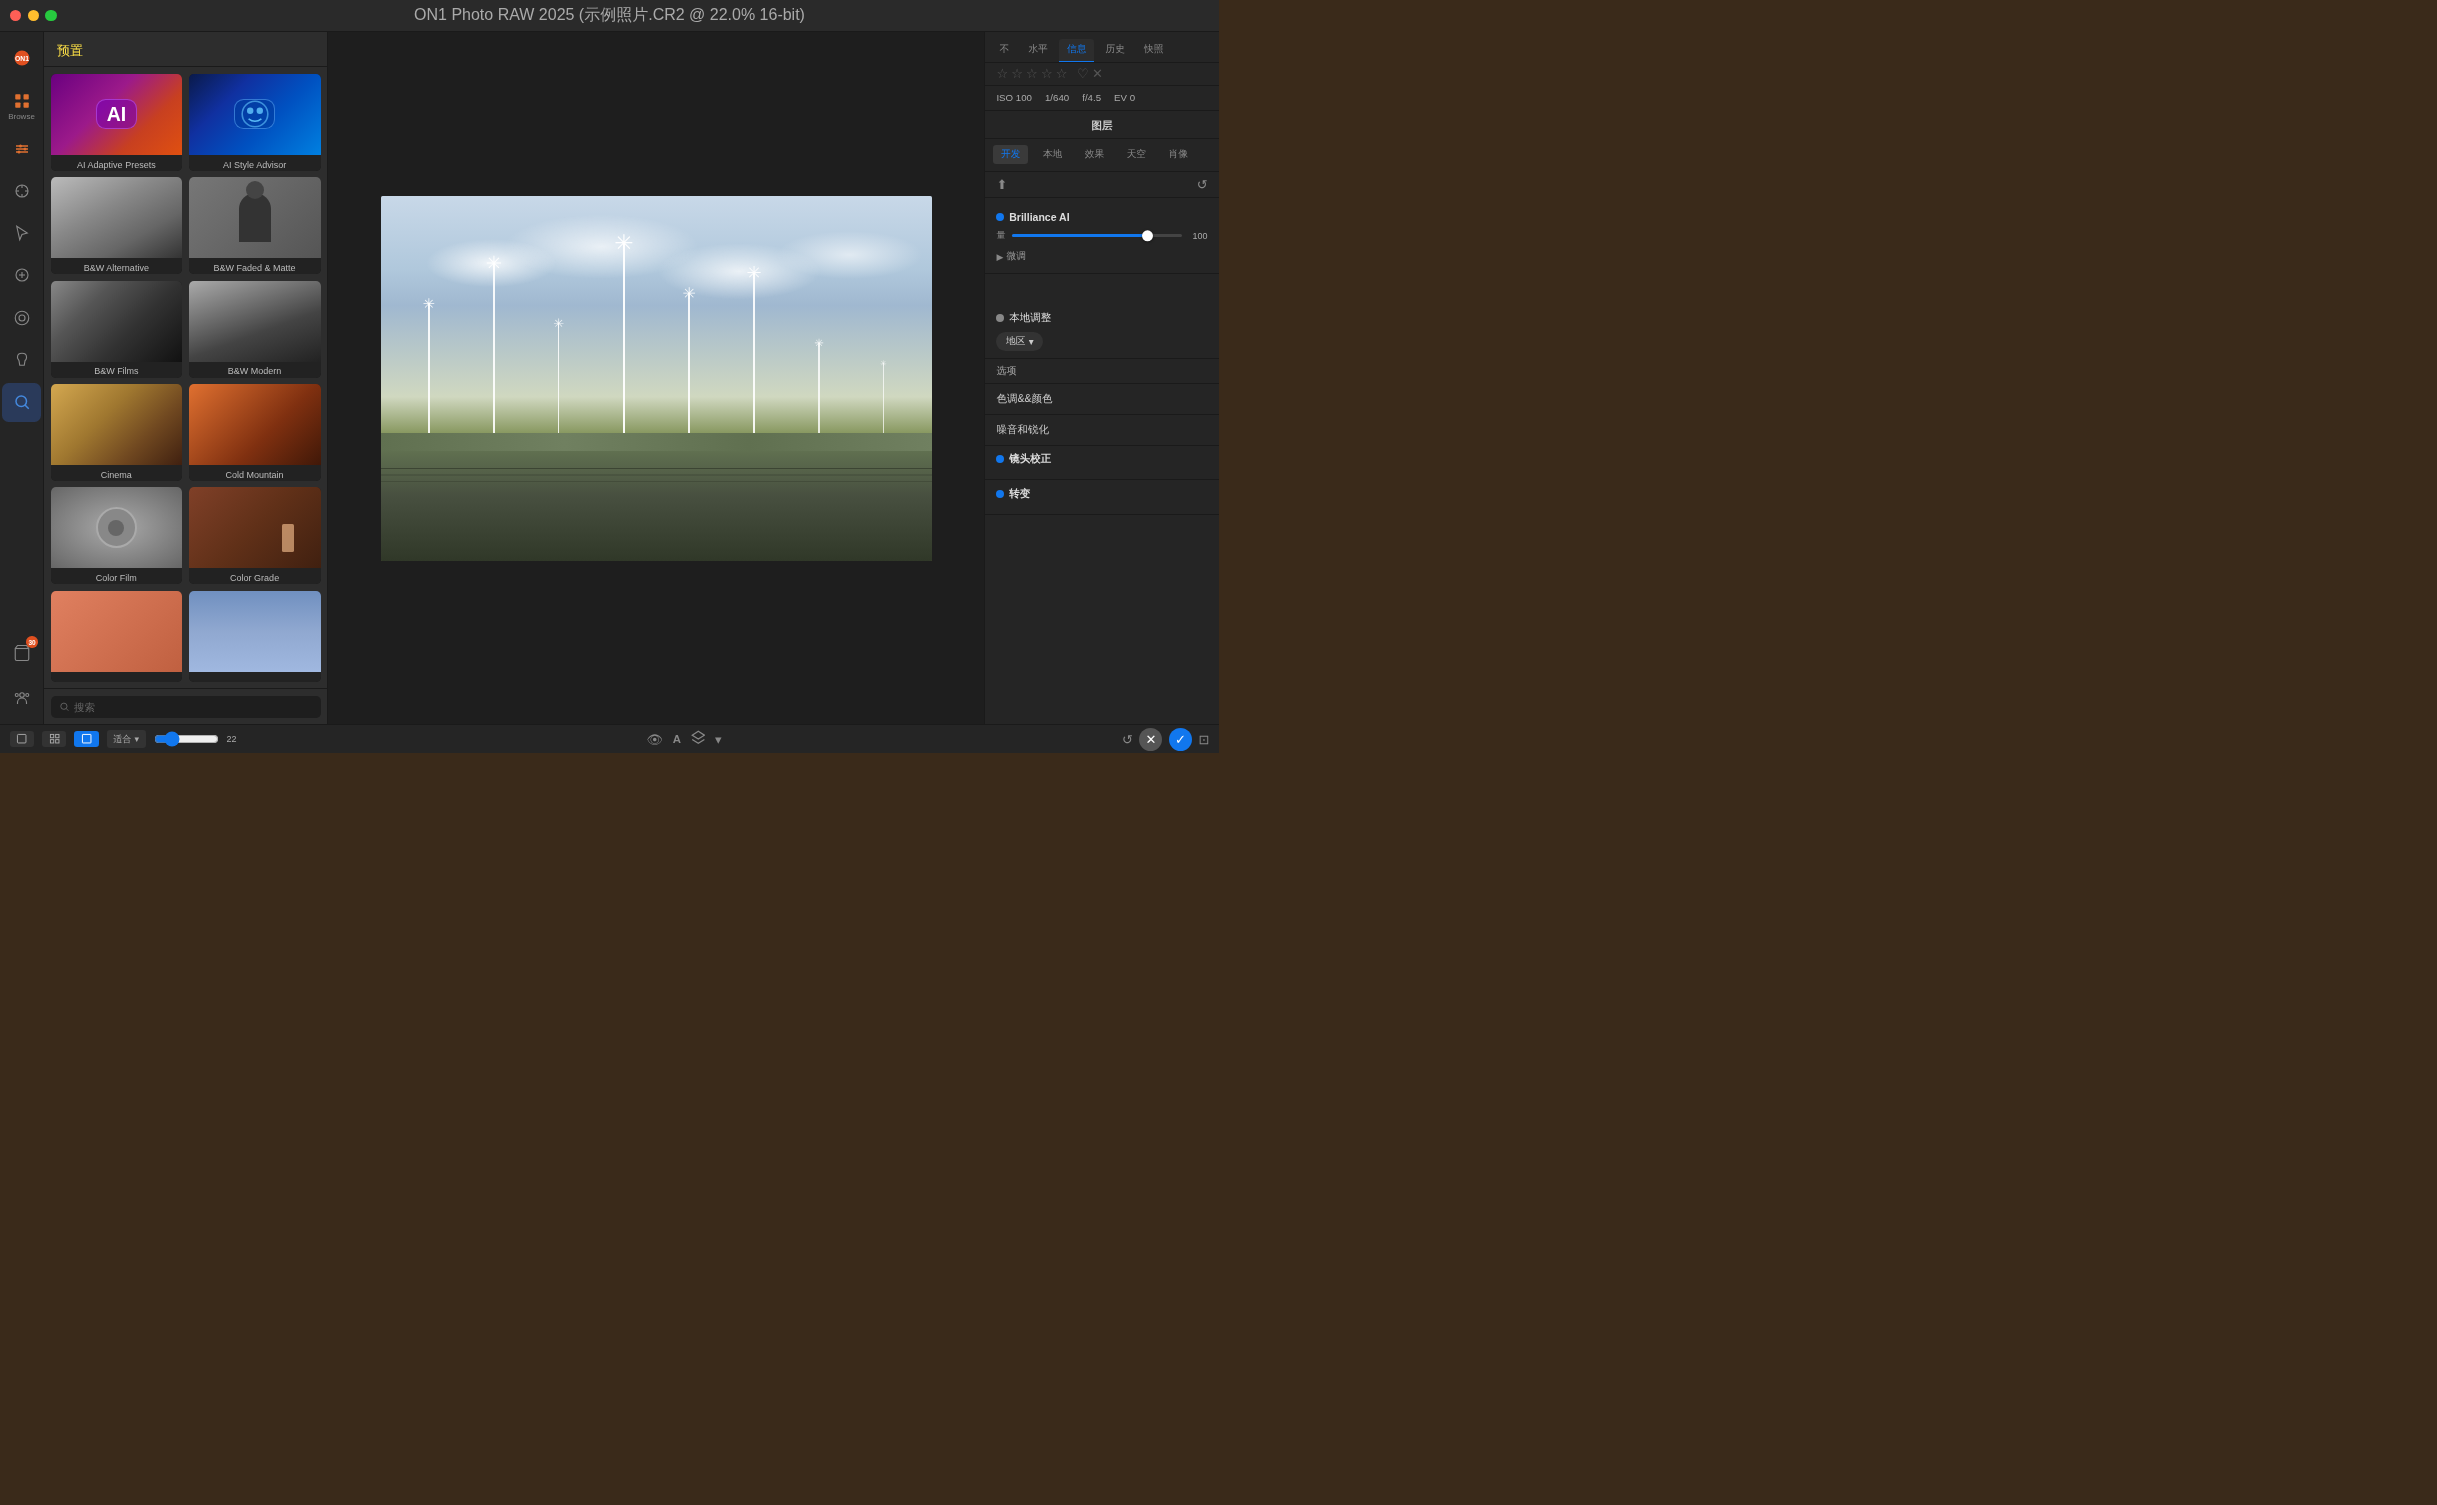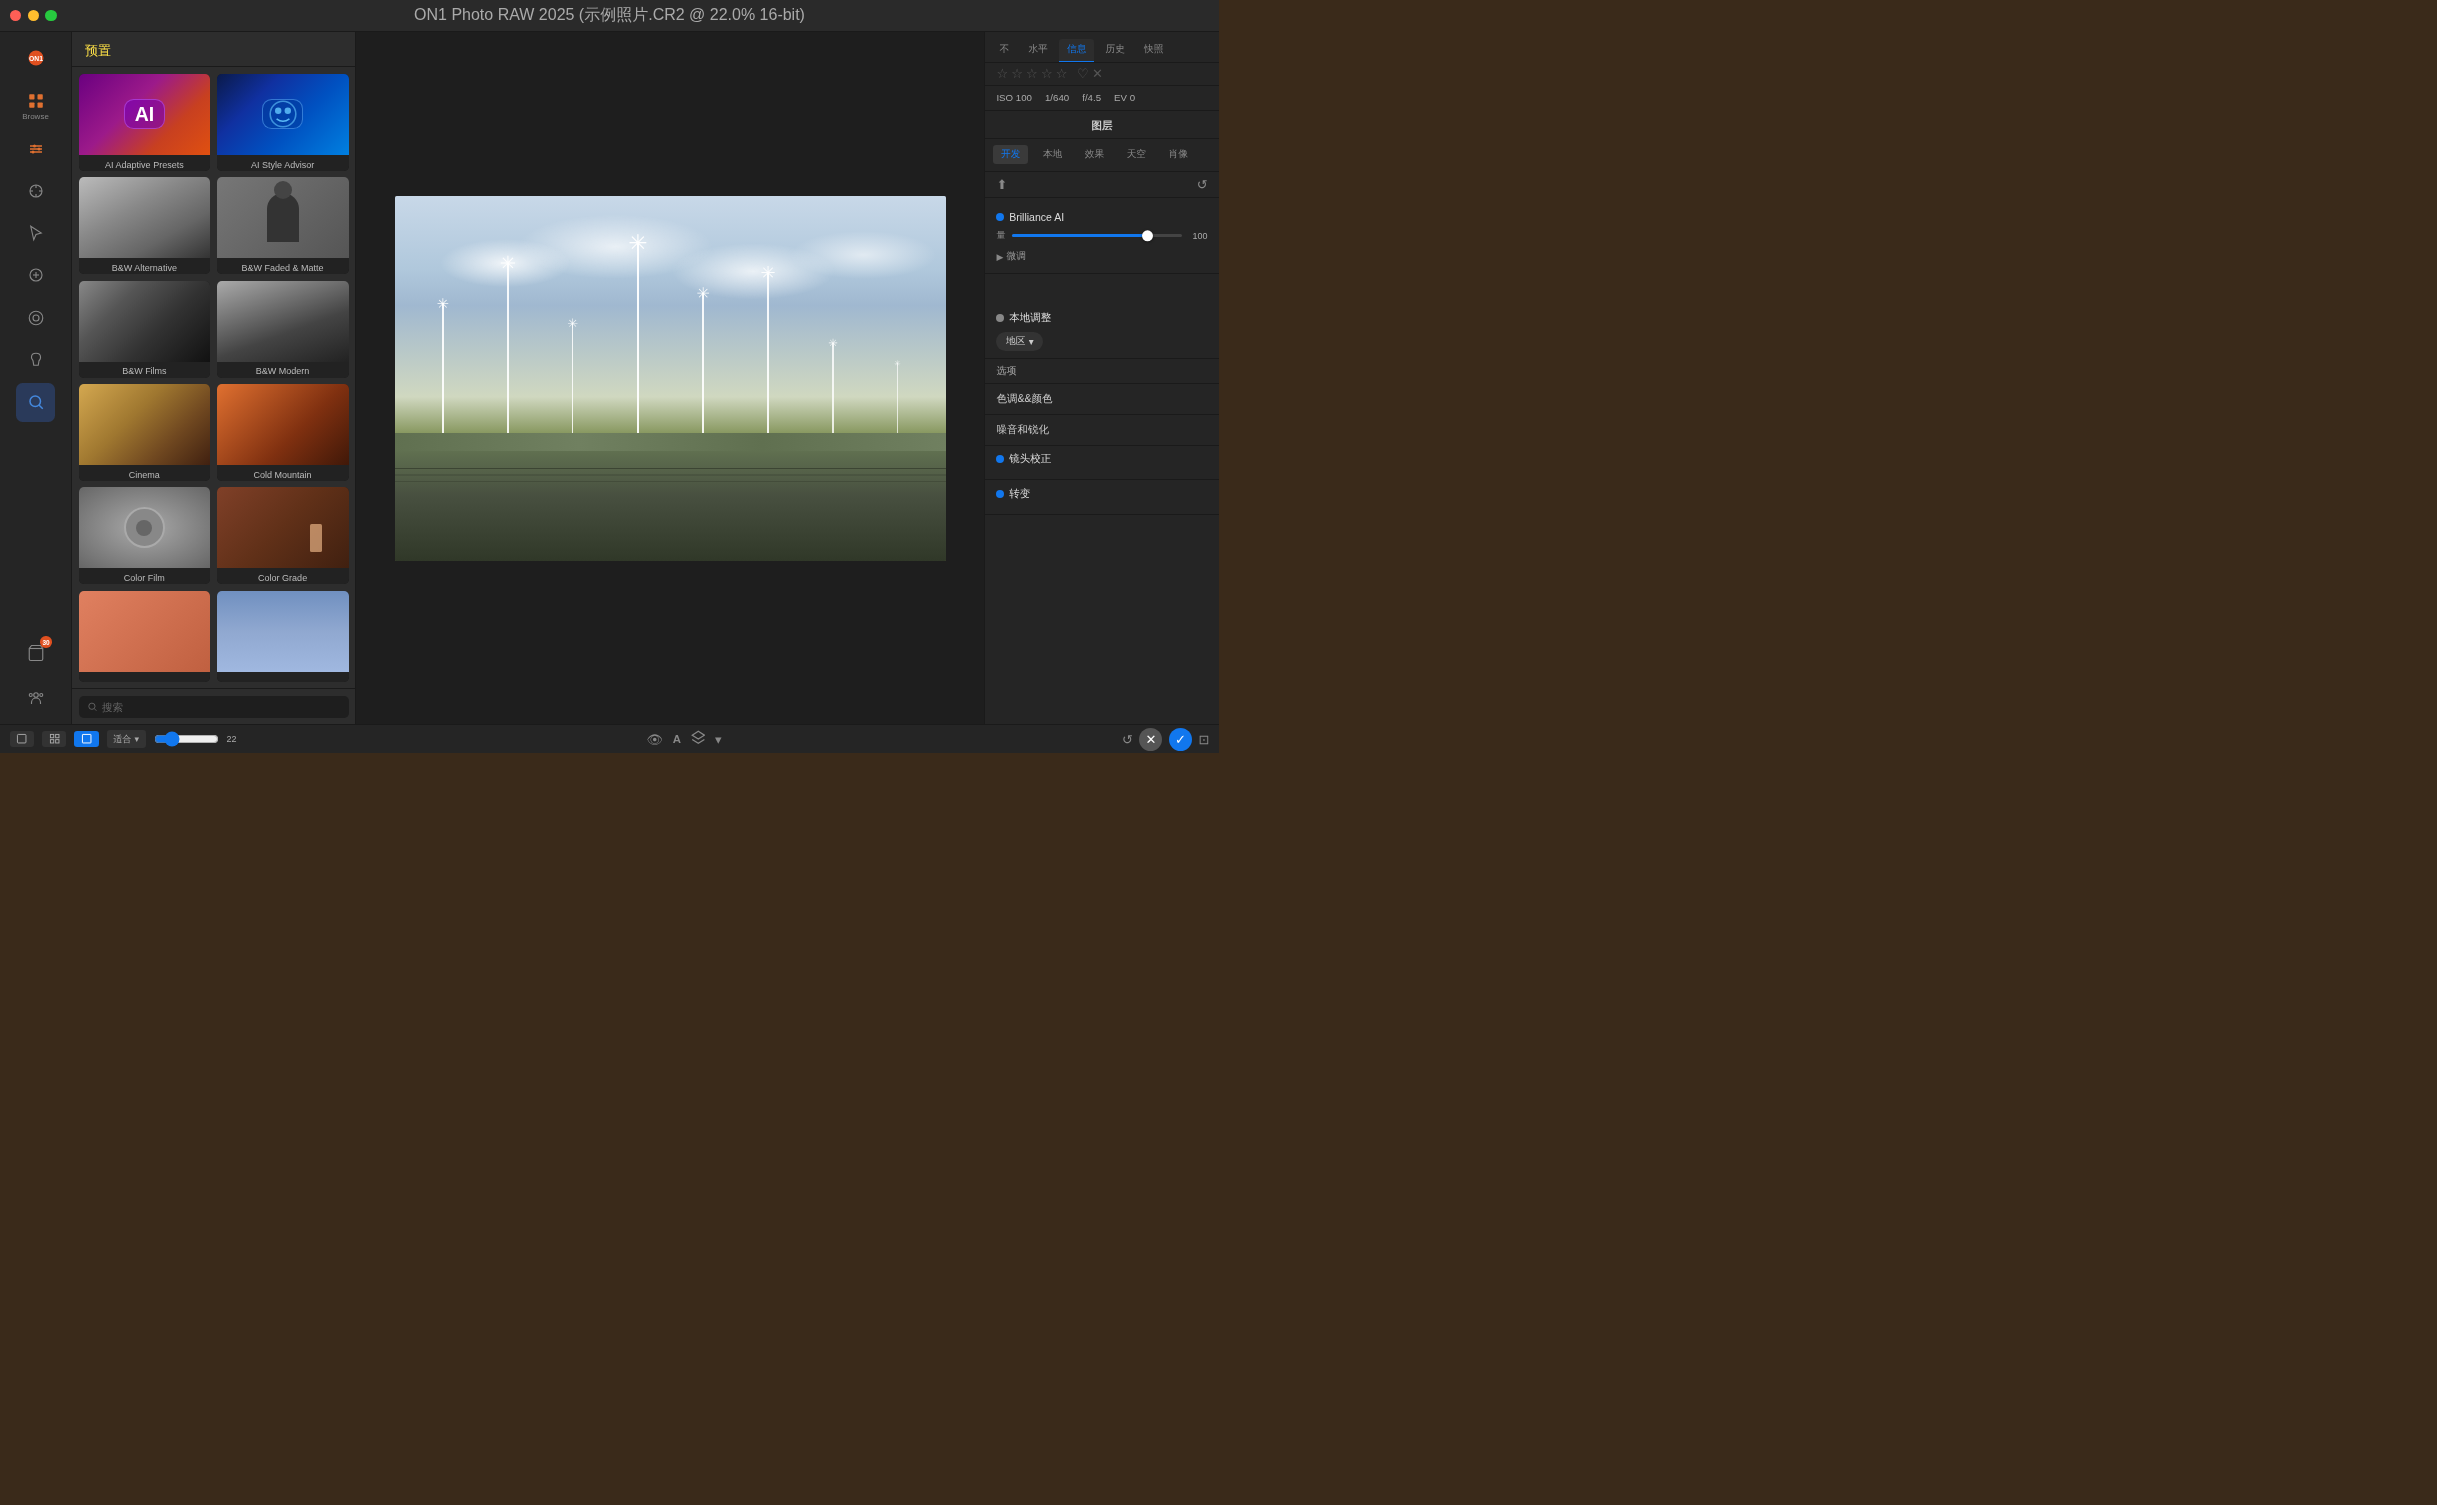--- a/index.html
+++ b/index.html
@@ -47,21 +47,21 @@
     }
 
     
     .app-layout {
       display: flex;
       height: calc(100% - 32px - 29px);
     }
 
     
     .icon-toolbar {
-      width: 72px;
+      width: 44px;
       background: #252525;
       display: flex;
       flex-direction: column;
       align-items: center;
       padding-top: 6.5px;
       border-right: 0.8px solid #1a1a1a;
       gap: 3.2px;
     }
     .icon-btn {
       width: 39px;
@@ -345,21 +345,21 @@
     .panel-section-header .dot {
       width: 8px;
       height: 8px;
       border-radius: 50%;
       background: #1177ee;
       flex-shrink: 0;
     }
     .panel-section-title {
       font-size: 10.5px;
       color: #ddd;
-      font-weight: 400;
+      font-weight: 700;
     }
 
     .slider-row {
       display: flex;
       align-items: center;
       gap: 6.5px;
       margin: 4.9px 0;
     }
     .slider-label { font-size: 9px; color: #888; flex-shrink: 0; }
     .slider-track {

